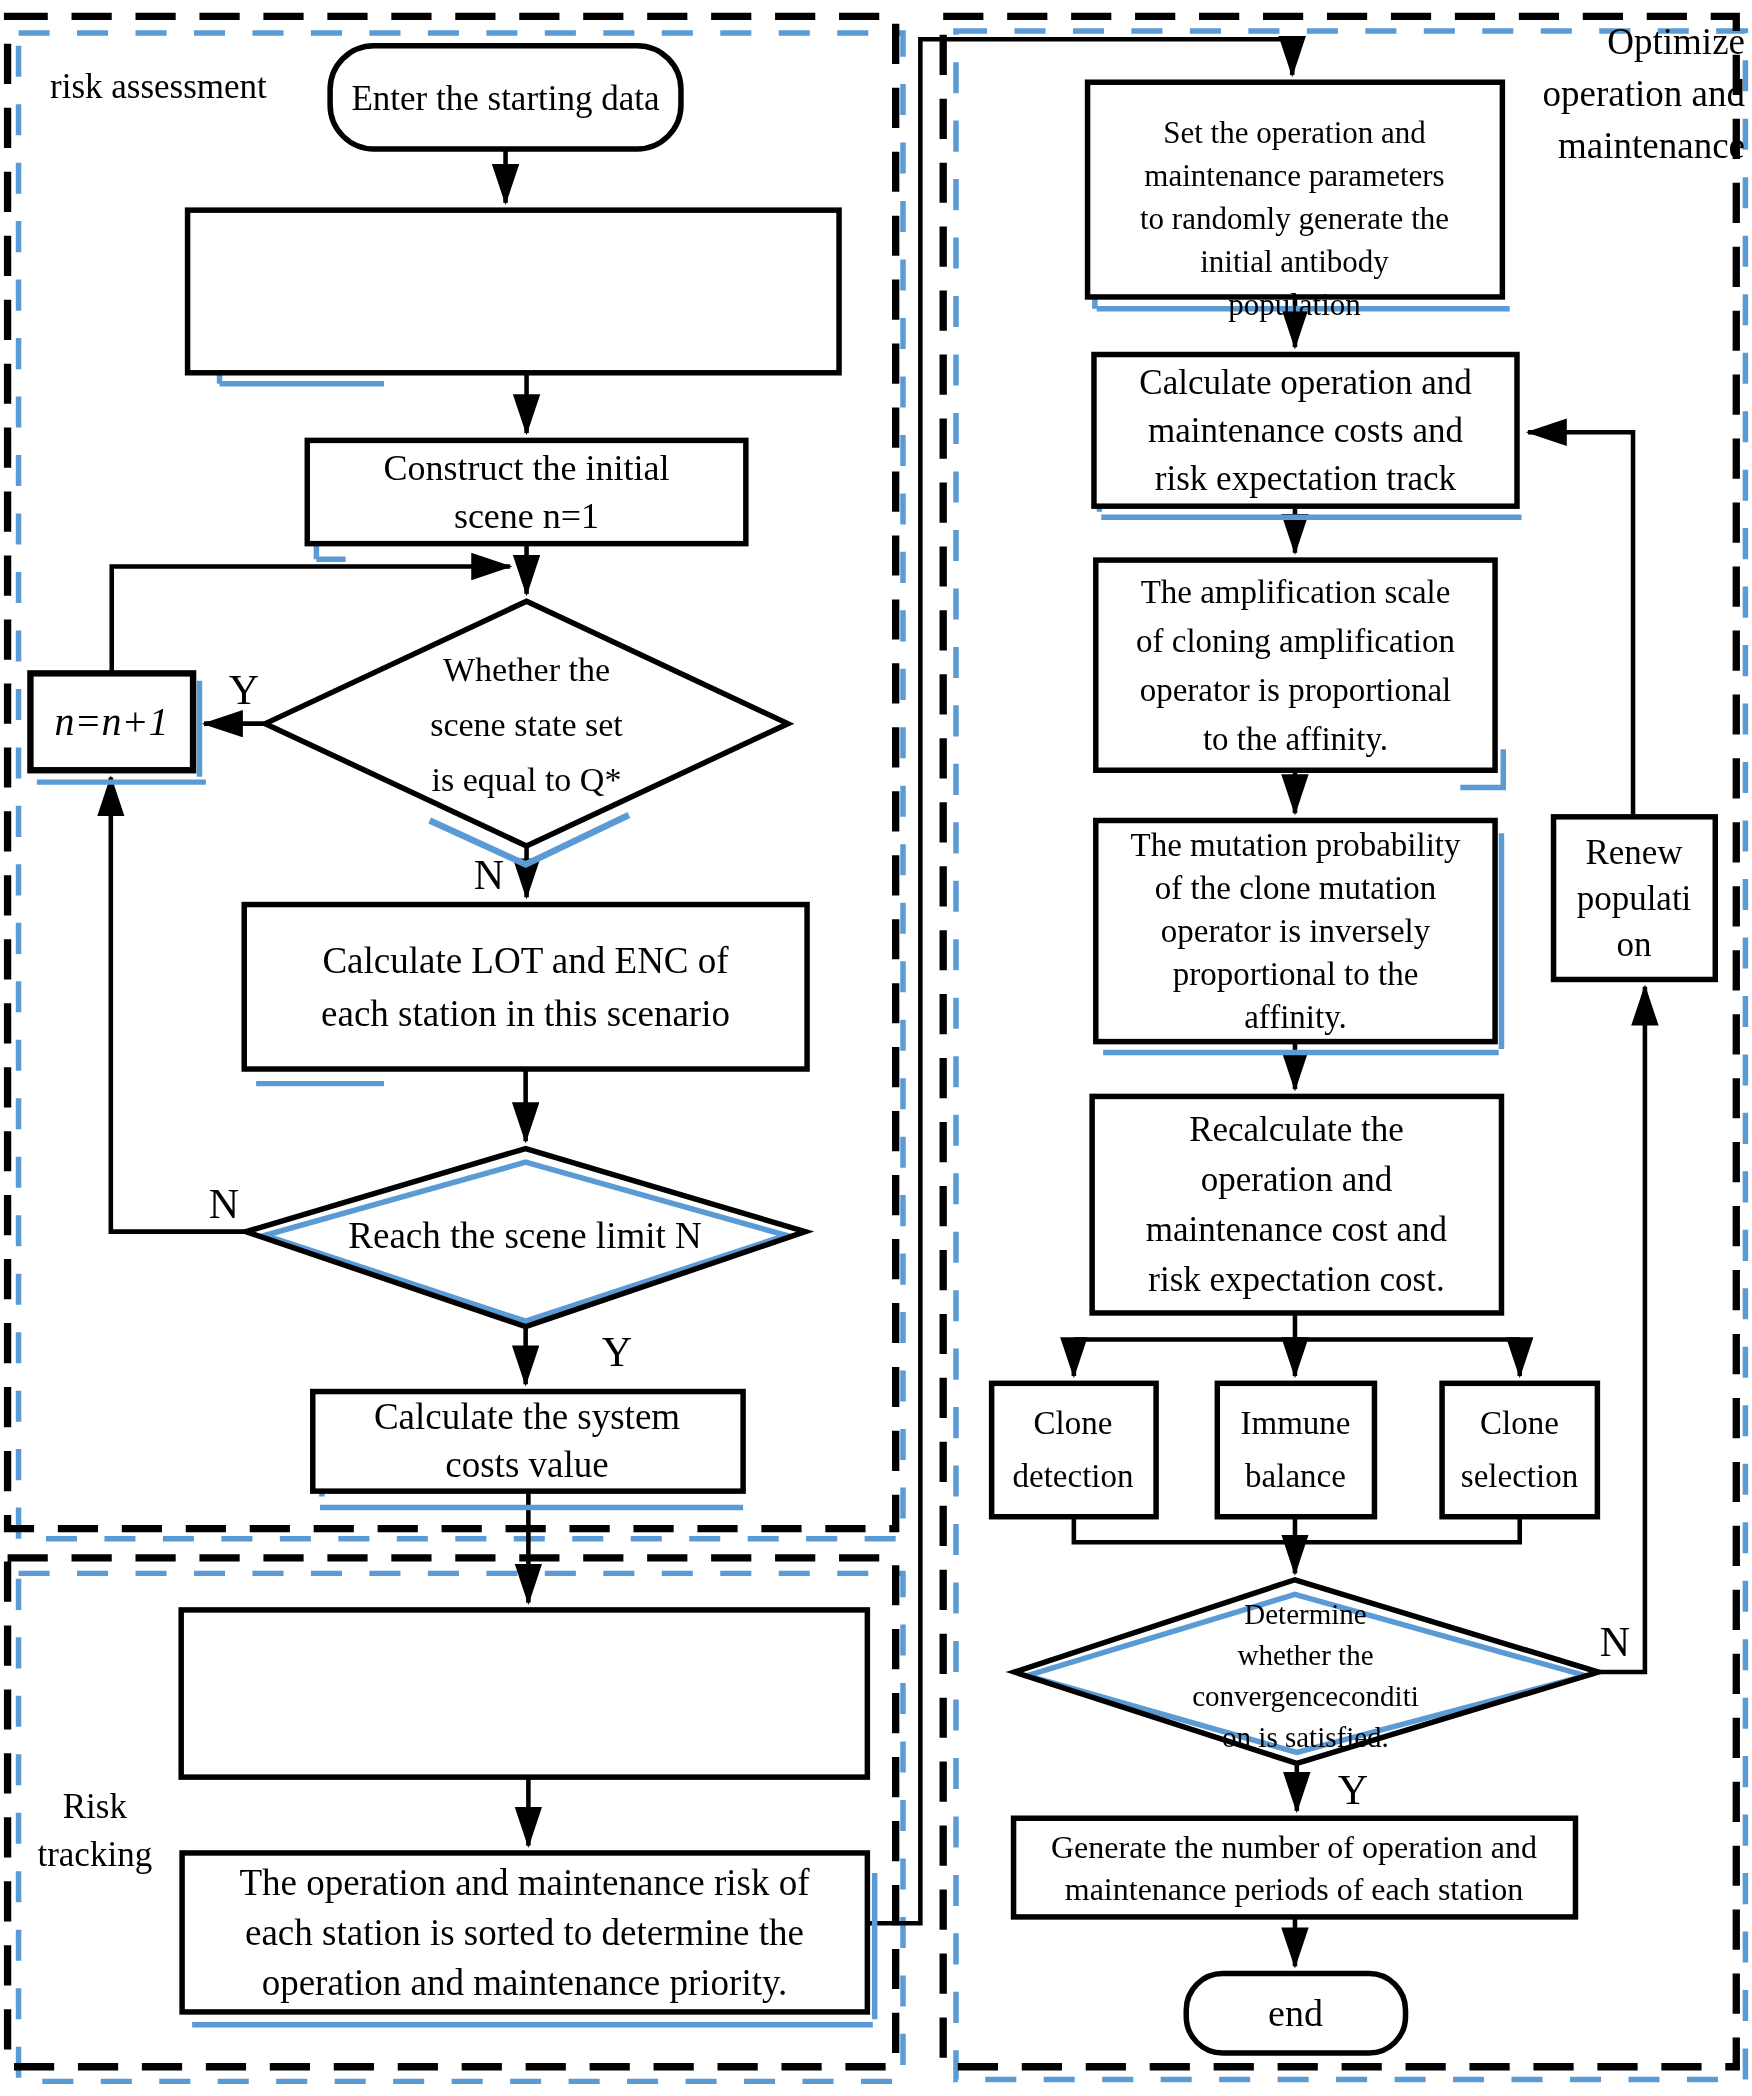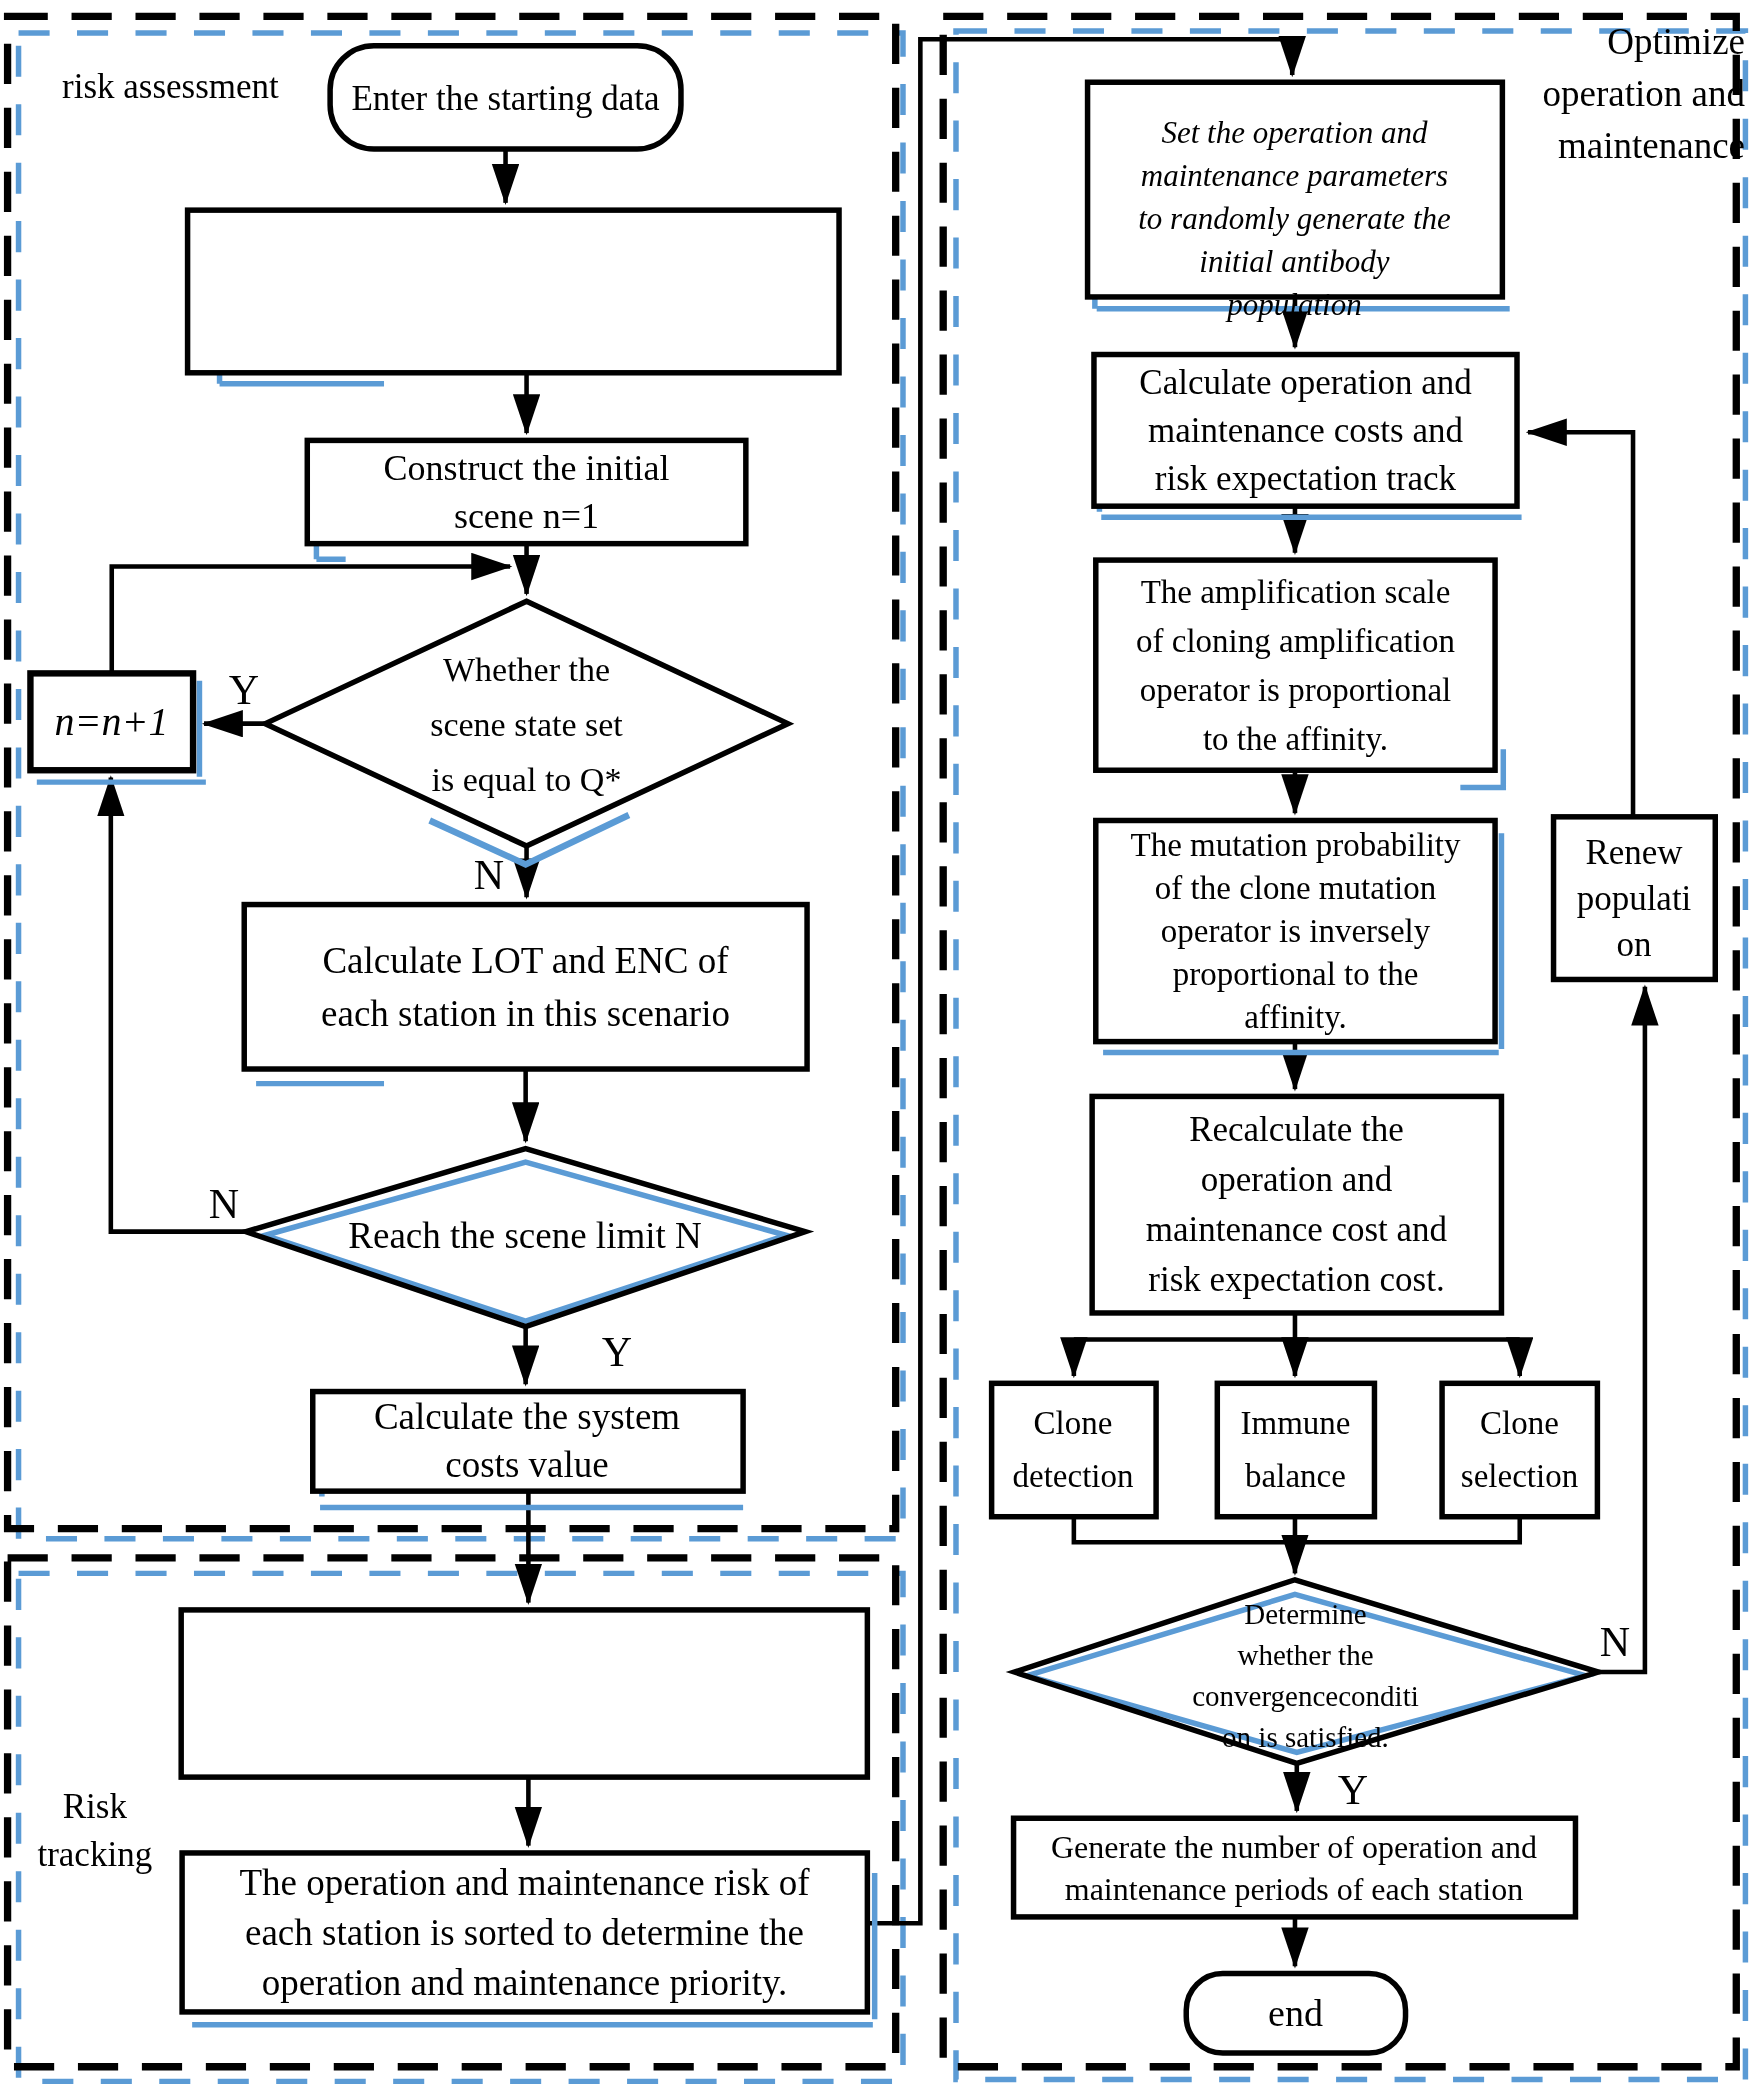--- a/index.html
+++ b/index.html
@@ -92,21 +92,21 @@
   <rect x="1195" y="1200" width="448" height="237" fill="#fff" stroke="#000" stroke-width="6"></rect>
   <rect x="1085" y="1514" width="180" height="146" fill="#fff" stroke="#000" stroke-width="6"></rect>
   <rect x="1332" y="1514" width="172" height="146" fill="#fff" stroke="#000" stroke-width="6"></rect>
   <rect x="1578" y="1514" width="170" height="146" fill="#fff" stroke="#000" stroke-width="6"></rect>
   <polygon points="1417,1729 1749,1830 1419,1930 1110,1830" fill="none" stroke="#000" stroke-width="6"></polygon>
   <rect x="1700" y="894" width="177" height="178" fill="#fff" stroke="#000" stroke-width="6"></rect>
   <rect x="1109" y="1990" width="615" height="108" fill="#fff" stroke="#000" stroke-width="6"></rect>
   <rect x="1298" y="2160" width="240" height="87" rx="40" fill="#fff" stroke="#000" stroke-width="6"></rect>
 </svg>
 
-<div class="t left" style="left:50px;top:64px;width:238px;height:46px;font-size:35px;margin-left:12px;">risk assessment</div>
+<div class="t left" style="left:50px;top:64px;width:238px;height:46px;font-size:35px;">risk assessment</div>
 <div class="t" style="left:12.8px;top:1780px;width:164px;height:101px;font-size:35px;line-height:48px;">Risk
 tracking</div>
 <div class="t right" style="left:1489px;top:16.4px;width:256px;height:155px;font-size:37px;line-height:52px;">Optimize
 operation and
 maintenance</div>
 
 <div class="t" style="left:330px;top:48px;width:351px;height:101px;font-size:35px;">Enter the starting data</div>
 <div class="t" style="left:307px;top:442px;width:439px;height:100px;font-size:36px;line-height:48px;">Construct the initial
 scene n=1</div>
 <div class="t" style="left:344px;top:640px;width:365px;height:168px;font-size:34px;line-height:55px;">Whether the
@@ -115,21 +115,21 @@
 <div class="t" style="left:30px;top:675px;width:163px;height:93px;font-size:40px;font-style:italic;">n=n+1</div>
 <div class="t" style="left:251px;top:1208px;width:548px;height:55px;font-size:37px;">Reach the scene limit N</div>
 <div class="t" style="left:244px;top:906px;width:563px;height:161px;font-size:37px;line-height:53px;">Calculate LOT and ENC of
 each station in this scenario</div>
 <div class="t" style="left:312px;top:1393px;width:430px;height:96px;font-size:37px;line-height:48px;">Calculate the system
 costs value</div>
 <div class="t" style="left:182px;top:1855px;width:685px;height:155px;font-size:37px;line-height:50px;">The operation and maintenance risk of
 each station is sorted to determine the
 operation and maintenance priority.</div>
 
-<div class="t" style="left:1087px;top:86px;width:415px;height:265px;font-size:31px;line-height:43px;font-style:italic;">Set the operation and
+<div class="t" style="left:1087px;top:86px;width:415px;height:265px;font-size:31px;line-height:43px;">Set the operation and
 maintenance parameters
 to randomly generate the
 initial antibody
 population</div>
 <div class="t" style="left:1094px;top:358px;width:423px;height:146px;font-size:35px;line-height:48px;">Calculate operation and
 maintenance costs and
 risk expectation track</div>
 <div class="t" style="left:1096px;top:563px;width:399px;height:205px;font-size:33px;line-height:49px;">The amplification scale
 of cloning amplification
 operator is proportional

